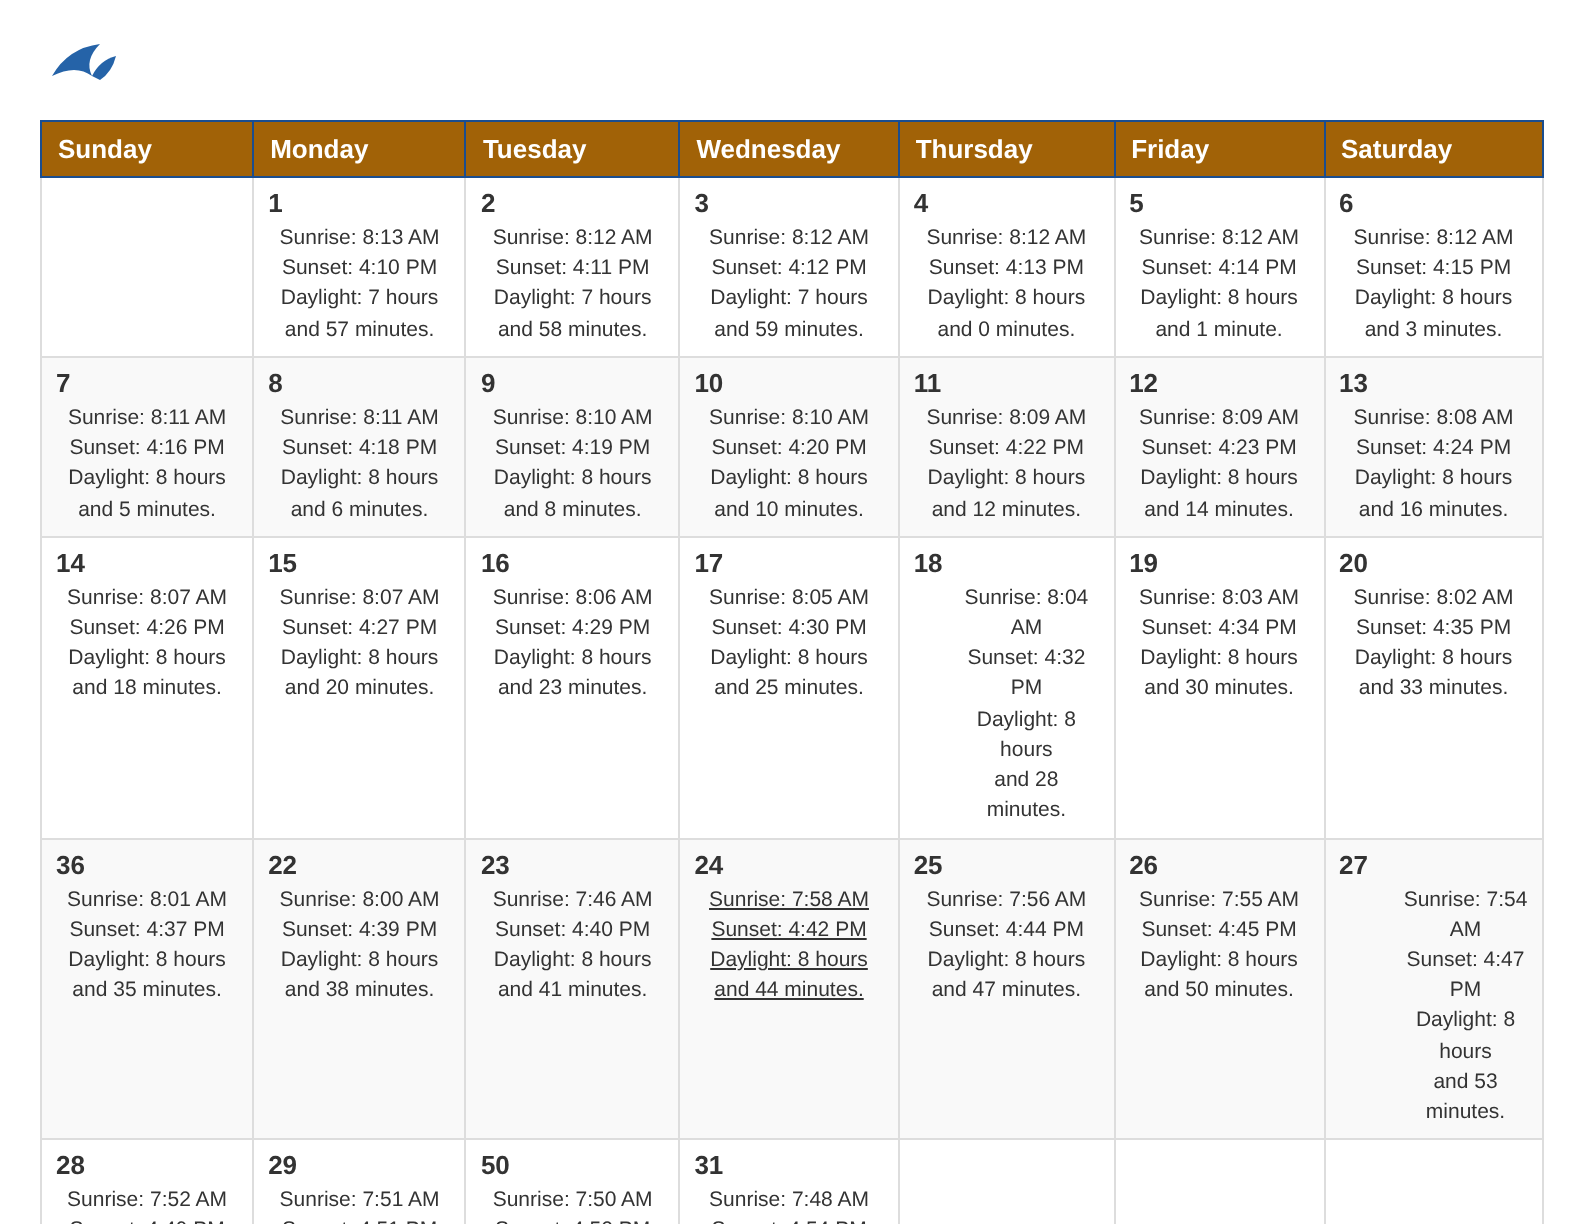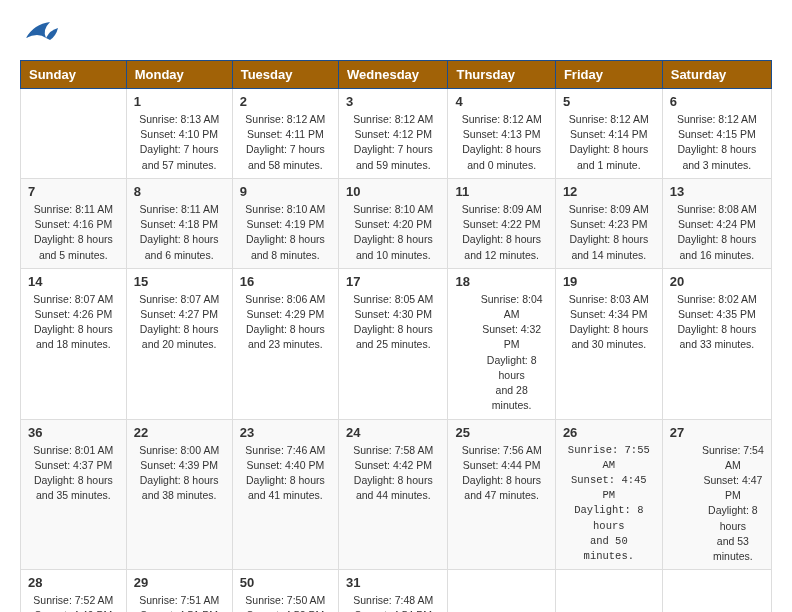--- a/index.html
+++ b/index.html
@@ -281,35 +281,35 @@
         </td>
         <td>
           <div class="day-number">23</div>
           <div class="day-info" style="white-space: pre-line;">Sunrise: 7:46 AM
 Sunset: 4:40 PM
 Daylight: 8 hours
 and 41 minutes.</div>
         </td>
         <td>
           <div class="day-number">24</div>
-          <div class="day-info" style="white-space: pre-line;">Sunrise: 7:58 AM
+          <div class="day-info" style="white-space: pre-line; text-decoration: underline;">Sunrise: 7:58 AM
 Sunset: 4:42 PM
 Daylight: 8 hours
 and 44 minutes.</div>
         </td>
         <td>
           <div class="day-number">25</div>
           <div class="day-info" style="white-space: pre-line;">Sunrise: 7:56 AM
 Sunset: 4:44 PM
 Daylight: 8 hours
 and 47 minutes.</div>
         </td>
         <td>
           <div class="day-number">26</div>
-          <div class="day-info" style="white-space: pre-line; font-family: Liberation Mono, monospace;">Sunrise: 7:55 AM
+          <div class="day-info" style="white-space: pre-line;">Sunrise: 7:55 AM
 Sunset: 4:45 PM
 Daylight: 8 hours
 and 50 minutes.</div>
         </td>
         <td>
           <div class="day-number">27</div>
           <div class="day-info" style="white-space: pre-line; margin-left: 32px;">Sunrise: 7:54 AM
 Sunset: 4:47 PM
 Daylight: 8 hours
 and 53 minutes.</div>

